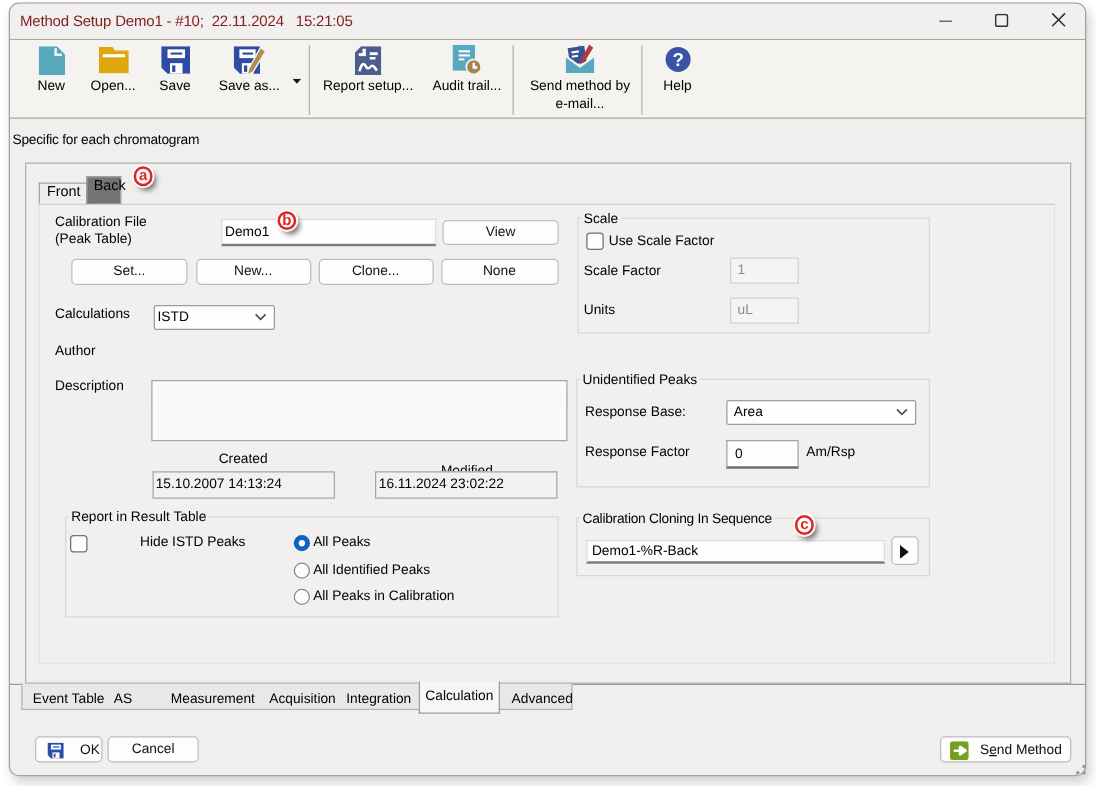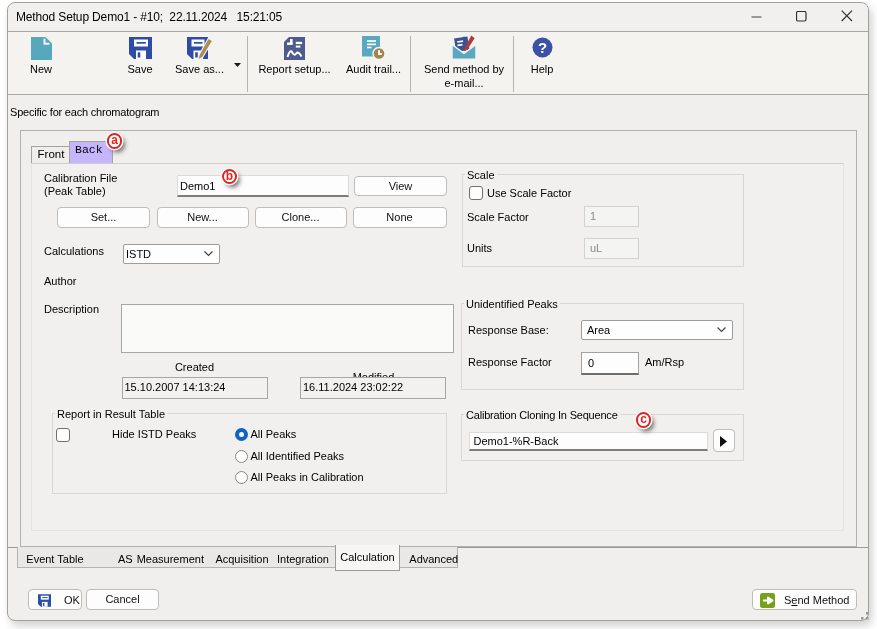--- a/index.html
+++ b/index.html
@@ -1,30 +1,30 @@
 <!DOCTYPE html>
 <html><head>
 <meta charset="utf-8">
 <style>
 html,body{margin:0;padding:0;}
 body{width:877px;height:629px;background:#ffffff;font-family:"Liberation Sans",sans-serif;font-size:11px;color:#000;overflow:hidden;position:relative;}
 .abs{position:absolute;}
 .win{position:absolute;left:7px;top:2px;width:860px;height:617px;background:#f0efed;border:1px solid #a2a09c;border-radius:8px;box-shadow:3px 5px 9px rgba(0,0,0,0.18);}
 .titlebar{position:absolute;left:0;top:0;width:860px;height:28px;background:#f2f0ef;border-bottom:1px solid #a8a6a2;border-radius:8px 8px 0 0;}
-.title-text{position:absolute;left:8px;top:7px;font-size:12px;color:#000000;white-space:pre;letter-spacing:-0.15px;}
+.title-text{position:absolute;left:8px;top:7px;font-size:12px;color:#7f1d1d;white-space:pre;letter-spacing:-0.15px;}
 .toolbar{position:absolute;left:0;top:29px;width:860px;height:62px;background:#f4f3ef;border-bottom:1px solid #aaa8a4;}
 .tbsep{position:absolute;top:4px;width:1px;height:56px;background:#b6b4b0;}
 .tbitem{position:absolute;top:0;height:62px;text-align:center;color:#000;}
 .tbitem .cap{position:absolute;top:31px;left:0;right:0;line-height:13.5px;font-size:11px;}
 .tbicon{display:block;margin:0 auto;}
 .clientlabel{position:absolute;left:2px;top:103px;font-size:11px;letter-spacing:-0.2px;}
 .outerbox{position:absolute;left:12px;top:127px;width:835px;height:415px;border:1px solid #b2b0ad;}
 .tabpage{position:absolute;left:23px;top:160px;width:811px;height:366px;background:#f1f0ee;border:1px solid #e4e3e1;border-top:1px solid #cfcecb;}
 .tab-front{position:absolute;left:23px;top:143px;width:38px;height:17px;background:#efeeec;border:1px solid #a5a3a0;border-bottom:none;text-align:center;line-height:13px;padding-top:1px;box-sizing:content-box;font-size:11.5px;}
-.tab-back{position:absolute;left:61px;top:138px;width:44px;height:22px;background:#c4b5fd;border:1px solid #a5a3a0;border-bottom:none;text-align:left;padding-left:5px;line-height:13px;padding-top:1px;box-sizing:border-box;font-size:11.5px;z-index:3;font-family:Liberation Mono, monospace;}
+.tab-back{position:absolute;left:61px;top:138px;width:28px;height:22px;background:#737373;border:1px solid #a5a3a0;border-bottom:none;text-align:left;padding-left:5px;line-height:13px;padding-top:1px;box-sizing:border-box;font-size:11.5px;z-index:3;}
 .lbl{position:absolute;font-size:11px;line-height:12px;}
 .btn{position:absolute;background:#fdfdfd;border:1px solid #bebdbb;border-radius:4px;text-align:center;font-size:11px;color:#111;box-sizing:border-box;}
 .txt{position:absolute;background:#fdfdfd;border:1px solid #dcdbd9;border-bottom:2px solid #7f7d7b;box-sizing:border-box;font-size:11px;padding:2px 0 0 4px;}
 .fld{position:absolute;background:#f2f1f0;border:1px solid #a8a6a4;box-sizing:border-box;font-size:11px;}
 .combo{position:absolute;background:#fefefe;border:1px solid #9d9c9a;border-radius:2px;box-sizing:border-box;font-size:11px;}
 .combo .chev{position:absolute;right:6px;top:50%;margin-top:-3px;}
 .grp{position:absolute;border:1px solid #d8d7d5;}
 .grp .gt{position:absolute;top:-7.5px;left:2px;background:#f1f0ee;padding:0 2px;font-size:11px;line-height:14px;white-space:nowrap;}
 .cb{position:absolute;width:12px;height:12px;background:#fdfdfd;border:1.4px solid #727070;border-radius:3px;box-sizing:content-box;}
 .radio{position:absolute;width:13px;height:13px;border-radius:50%;box-sizing:border-box;}
@@ -54,20 +54,27 @@
   <div class="toolbar">
     <div class="tbsep" style="left:239px;"></div>
     <div class="tbsep" style="left:402px;"></div>
     <div class="tbsep" style="left:505px;"></div>
     <div class="tbitem" style="left:13px;width:40px;">
       <svg class="tbicon" style="margin-top:5px;" width="21" height="23" viewBox="0 0 21 23">
           <path d="M0 0 H14.5 L21 6.5 V23 H0 Z" fill="#57a7bd"></path>
           <path d="M13.5 1.5 V6.7 H18.5" stroke="#f4f3ef" fill="none" stroke-width="2"></path>
         </svg>
       <div class="cap">New</div>
+    </div>
+    <div class="tbitem" style="left:60px;width:45px;">
+      <svg class="tbicon" style="margin-top:5px;" width="24" height="22" viewBox="0 0 24 22">
+          <path d="M0 0.5 H11 L12.8 3.4 H24 V21.5 H0 Z" fill="#dda70e"></path>
+          <rect x="3.2" y="6.3" width="17.8" height="2.5" fill="#fff"></rect>
+        </svg>
+      <div class="cap">Open...</div>
     </div>
     <div class="tbitem" style="left:112px;width:40px;">
       <svg class="tbicon" style="margin-top:5px;" width="23" height="22" viewBox="0 0 23 22">
           <path d="M0 0 H23 V22 H5 L0 17 Z" fill="#2e4ca5"></path>
           <rect x="5" y="2.5" width="14" height="7" fill="#fdfdfd"></rect>
           <rect x="7.5" y="5" width="9.3" height="1.7" fill="#2e4ca5"></rect>
           <rect x="7" y="13.5" width="10" height="8.5" fill="#fdfdfd"></rect>
           <rect x="8.7" y="15.3" width="2.6" height="5.2" fill="#2e4ca5"></rect>
         </svg>
       <div class="cap">Save</div>
@@ -189,21 +196,21 @@
   <div class="txt" style="left:460.5px;top:428.5px;width:239px;height:19px;padding-top:2.5px;">Demo1-%R-Back</div>
   <div class="btn" style="left:704.5px;top:426px;width:22px;height:23px;"><svg width="9" height="11" style="margin-top:5.5px;">
         <path d="M1 0 L8 5.5 L1 11 Z" fill="#111"></path>
       </svg></div>
   <div class="ann" style="left:98.75px;top:130px;">a</div>
   <div class="ann" style="left:213.75px;top:165.75px;">b</div>
   <div class="ann" style="left:627.75px;top:409.25px;">c</div>
   <div class="bstrip"></div>
   <div class="itabs"></div>
   <div class="btab" style="left:18.3px;">Event Table</div>
-  <div class="btab" style="left:110px;">AS</div>
+  <div class="btab" style="left:83px;">AS</div>
   <div class="btab" style="left:128.7px;">Measurement</div>
   <div class="btab" style="left:207.4px;">Acquisition</div>
   <div class="btab" style="left:269px;">Integration</div>
   <div class="atab">Calculation</div>
   <div class="btab" style="left:401.3px;">Advanced</div>
   <div class="btn" style="left:20px;top:586px;width:54px;height:21px;">
     <svg style="position:absolute;left:9px;top:4px;" width="13" height="13" viewBox="0 0 23 23">
         <path d="M0 0.5 H23 V22.5 H5 L0 17.5 Z" fill="#2d4ea8"></path>
         <rect x="5" y="3" width="14" height="7" fill="#fdfdfd"></rect>
         <rect x="7.5" y="5.5" width="9.3" height="1.7" fill="#2d4ea8"></rect>

